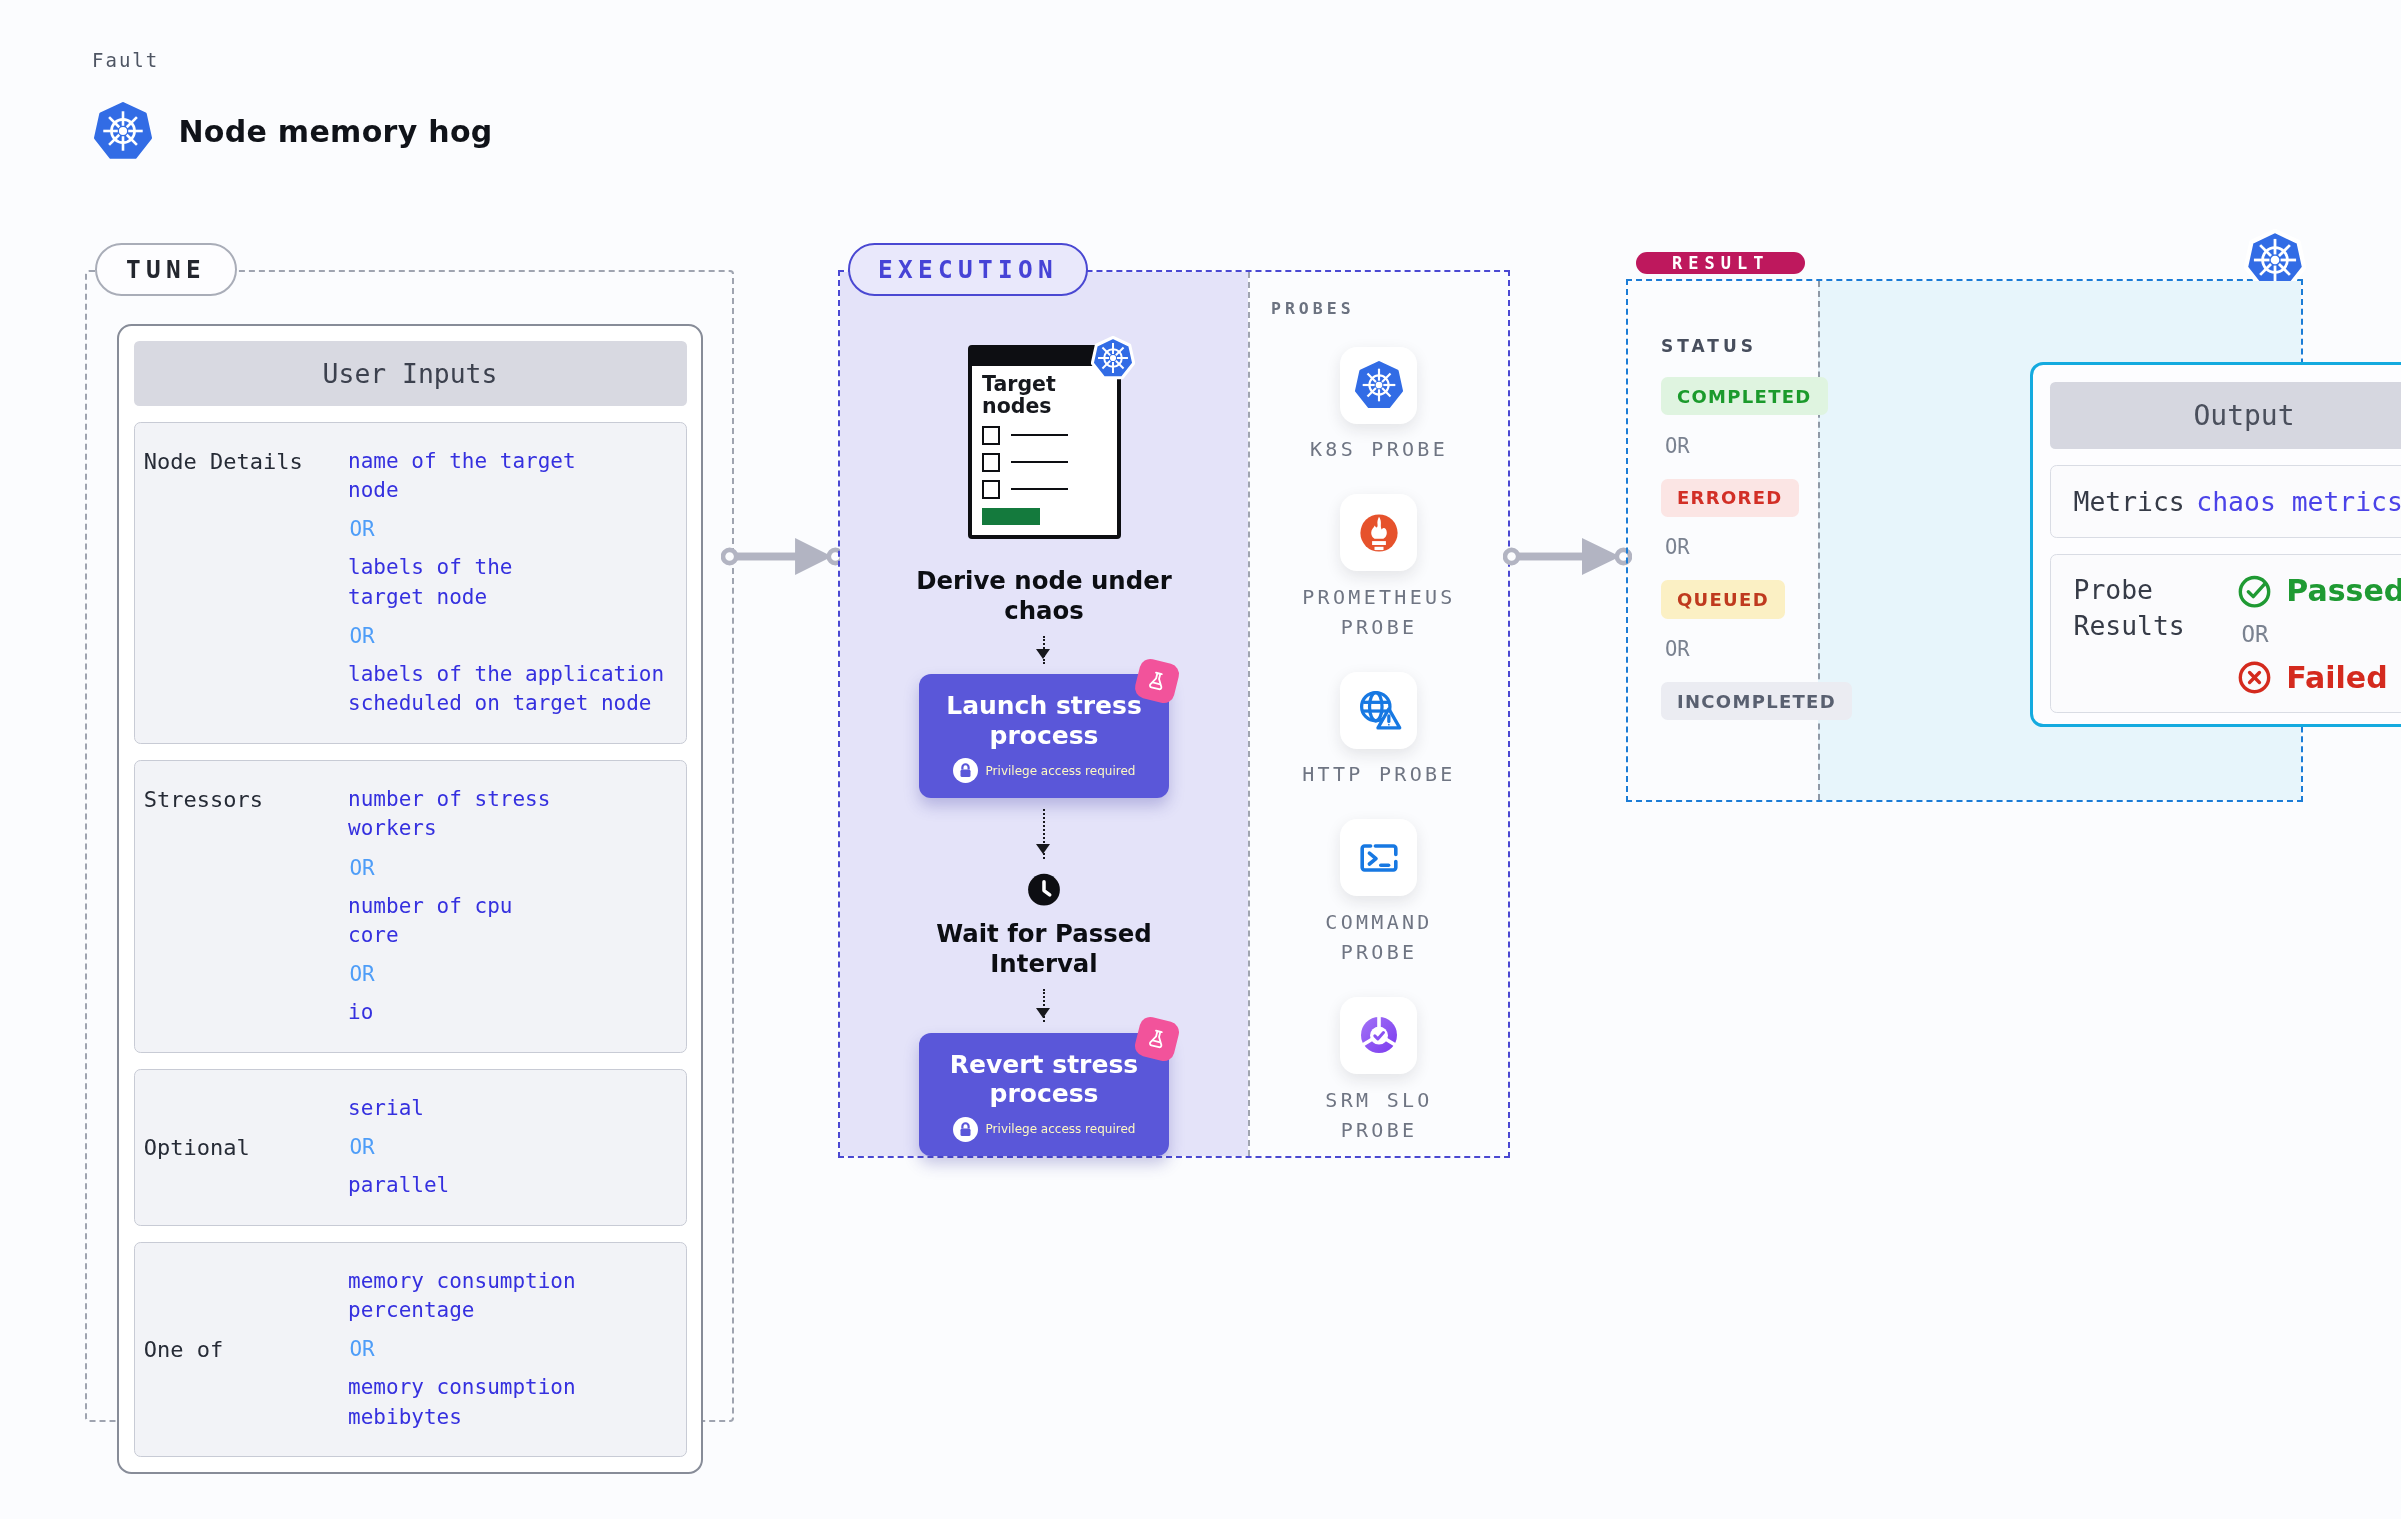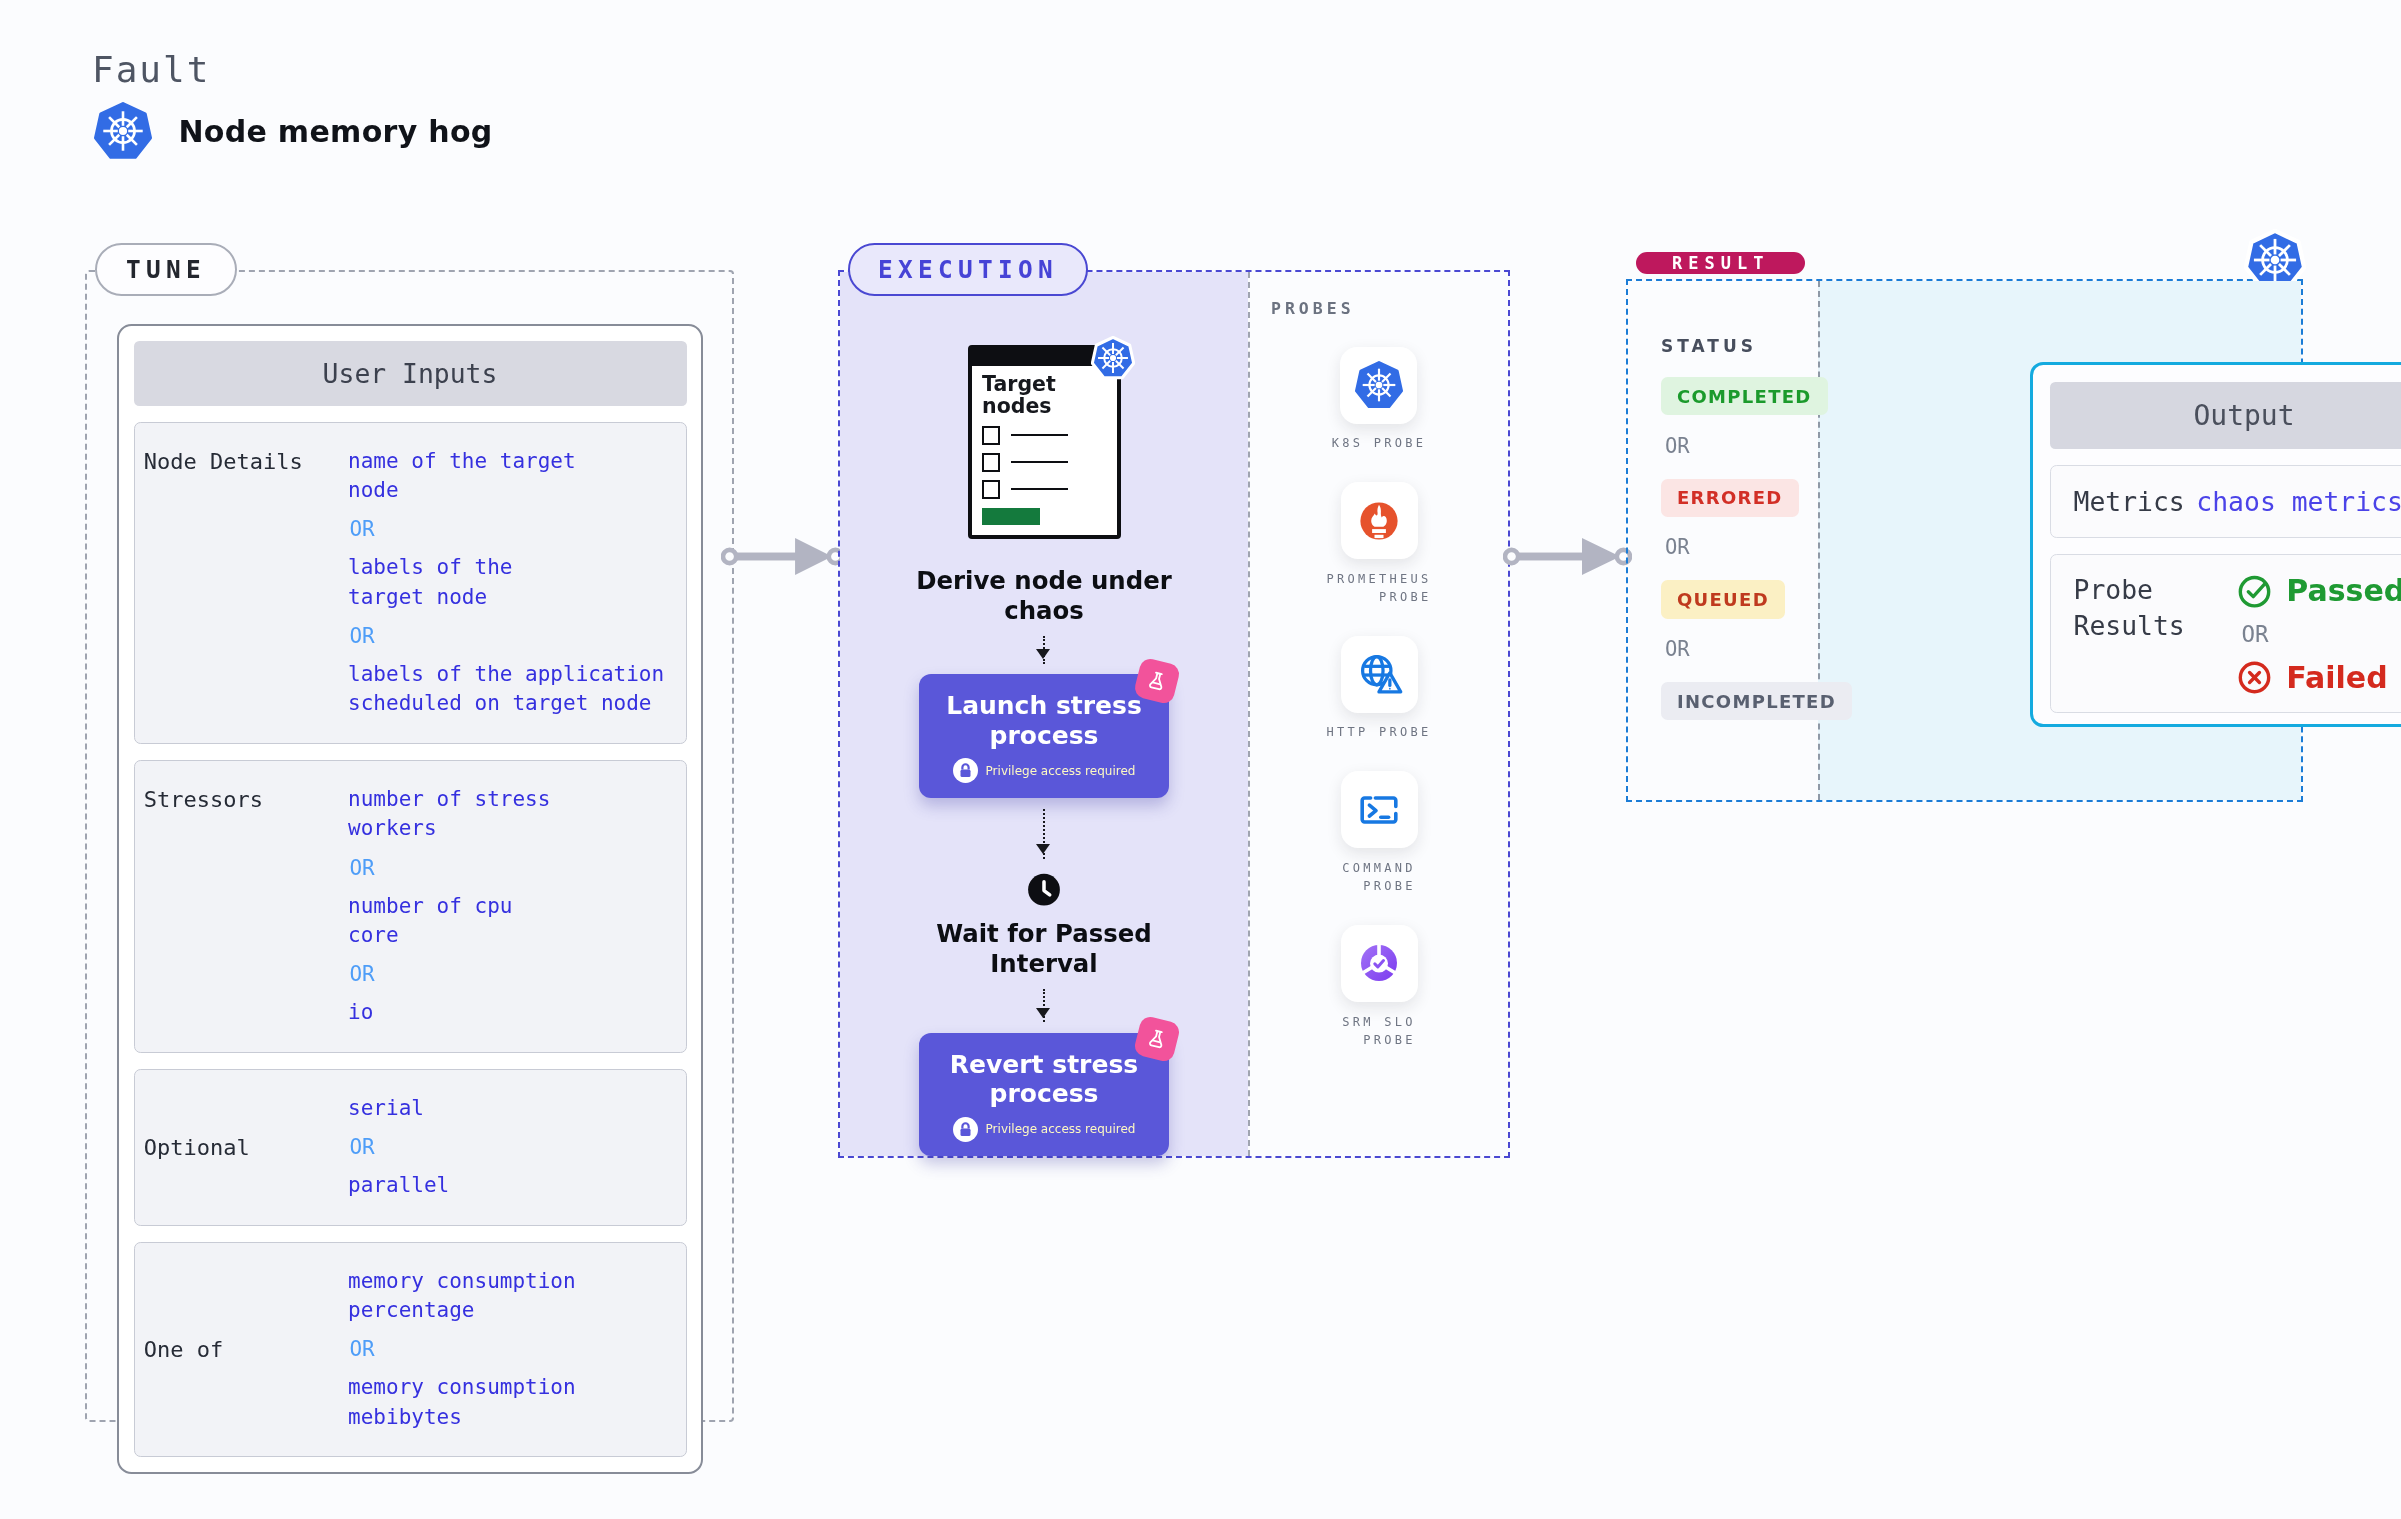--- a/index.html
+++ b/index.html
@@ -1,21 +1,21 @@
 <!DOCTYPE html>
 <html style="font-size:10.6px"><head>
 <meta charset="utf-8">
 <style>
   html,body{margin:0;padding:0;background:#FBFCFE;}
   .page{position:relative;width:2401px;height:1519px;background:#FBFCFE;overflow:hidden;
         font-family:"DejaVu Sans",sans-serif;color:#16181D;}
 
   
   .eyebrow{position:absolute;left:92px;top:49px;font-family:"DejaVu Sans Mono",monospace;
-           font-size:36px;color:#4E5563;letter-spacing:2px;}
+           font-size:19px;color:#4E5563;letter-spacing:2px;}
   .title-row{position:absolute;left:94px;top:102px;display:flex;align-items:center;gap:26.4px;}
   .title-row h1{margin:0;font-size:30px;font-weight:700;color:#101319;letter-spacing:0.3px;}
   .k8s{display:block;}
 
   
   .pill{position:absolute;top:-29px;left:8px;z-index:3;border-radius:660px;
         font-family:"DejaVu Sans Mono",monospace;font-weight:bold;white-space:nowrap;}
   .pill-tune{border:2.6px solid #A9ADB8;background:#FDFDFF;color:#23262E;
              font-size:24.4px;letter-spacing:5.3px;padding:10px 29px;}
   .pill-exec{border:2.6px solid #4A48D2;background:#E9E8FB;color:#4643D6;
@@ -81,22 +81,22 @@
                justify-content:center;}
   .clock{margin-top:2.6px;}
 
   .probes-title{font-family:"DejaVu Sans Mono",monospace;font-weight:bold;font-size:16.5px;
                 letter-spacing:4px;color:#6B7280;margin:6.6px 0 0 21px;}
   .probe-list{display:flex;flex-direction:column;align-items:center;margin-top:29px;}
   .probe{display:flex;flex-direction:column;align-items:center;margin-bottom:30px;}
   .probe-card{width:77px;height:77px;background:#FFFFFF;border-radius:17px;
               box-shadow:0 5.3px 14.5px rgba(25,28,40,.10);display:flex;align-items:center;
               justify-content:center;}
-  .probe-label{margin-top:10.6px;font-family:"DejaVu Sans Mono",monospace;font-size:12px;
-               letter-spacing:3.3px;color:#6F7583;text-align:right;line-height:1.5;
+  .probe-label{margin-top:10.6px;font-family:"DejaVu Sans Mono",monospace;font-size:20px;
+               letter-spacing:3.3px;color:#6F7583;text-align:center;line-height:1.5;
                white-space:pre-line;}
 
   
   .panel-result{position:absolute;left:1626px;top:279px;width:677px;height:523px;
                 border:2.6px dashed #1B7CD6;box-sizing:border-box;}
   .result-k8s{position:absolute;right:-5.3px;top:-52px;}
   .status-col{position:absolute;left:0;top:0;bottom:1px;width:190px;padding:55px 0 0 33px;
               box-sizing:border-box;}
   .cyan-area{position:absolute;left:190px;right:0;top:0;bottom:0;background:#E7F5FB;
              border-left:2px dashed #8F99A6;}

